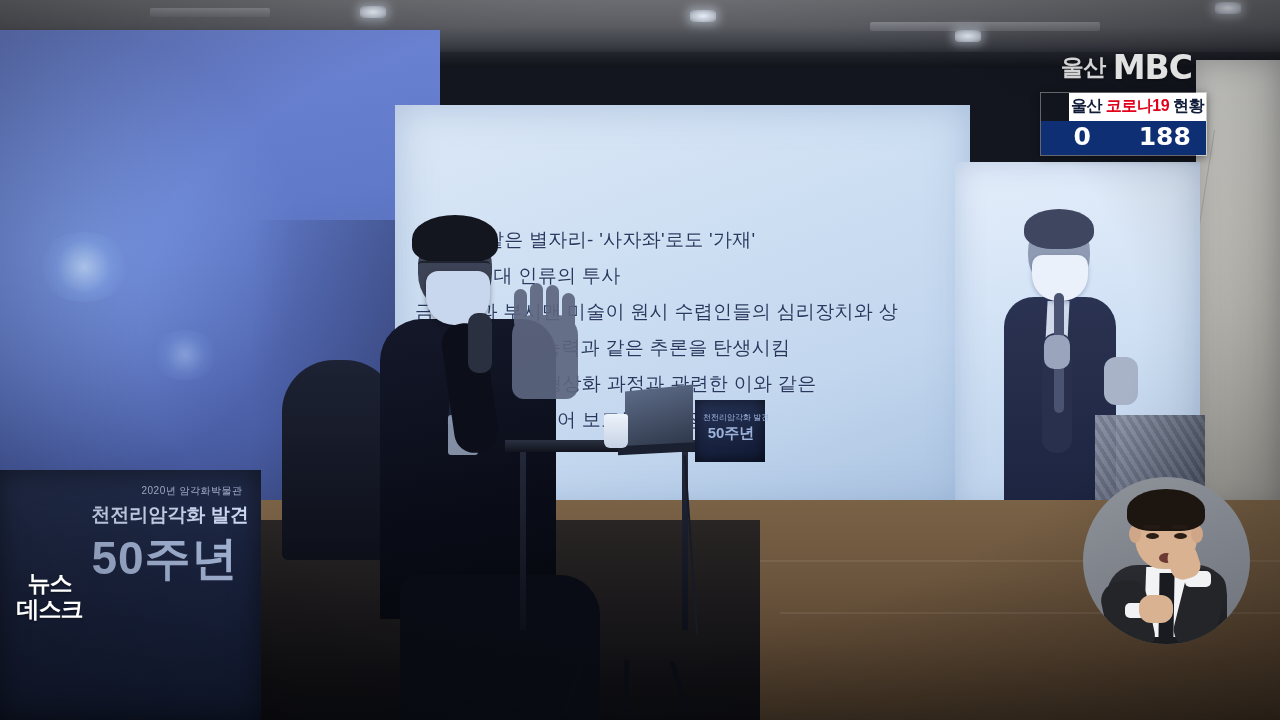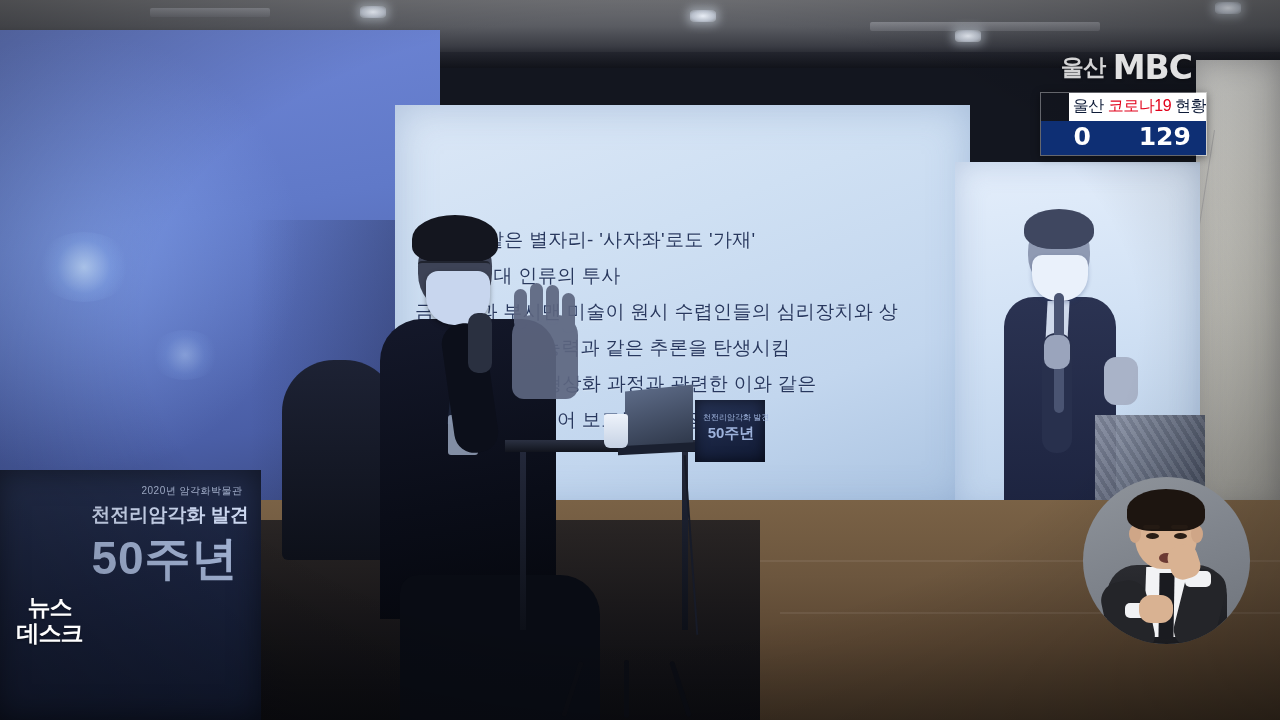--- a/index.html
+++ b/index.html
@@ -244,22 +244,22 @@
   }
 
   
   .corona {
     position:absolute; left:1040px; top:92px; width:165px;
     border:1px solid rgba(255,255,255,.35);
     box-shadow:0 2px 8px rgba(0,0,0,.4);
     overflow:hidden;
   }
   .corona-head {
-    background:#ffffff; text-align:right;
-    padding:3px 0 4px; font-size:16px; font-weight:normal; letter-spacing:-.5px;
+    background:#ffffff; text-align:center;
+    padding:3px 0 4px; font-size:16px; font-weight:bold; letter-spacing:-.5px;
     white-space:nowrap;
     margin-left:28px;
   }
   .corona-head .c-dark { color:#0f1c38; }
   .corona-head .c-red  { color:#e2001a; }
   .corona-labels {
     display:flex; background:#1f54a8;
   }
   .corona-labels > div {
     flex:1; text-align:center; color:#fff; font-size:15px; font-weight:bold;
@@ -267,21 +267,21 @@
   }
   .corona-values {
     display:flex; background:#0e2f74;
   }
   .corona-values > div {
     flex:1; text-align:center; color:#fff; font-size:25px; font-weight:bold;
     padding:1px 0 4px; font-family:"DejaVu Sans", sans-serif;
   }
 
   
-  .lower-third { position:absolute; left:0; top:580px; width:1060px; height:120px; }
+  .lower-third { position:absolute; left:0; top:556px; width:1060px; height:120px; }
   .lt-logo-text {
     position:absolute; left:0; top:14px; width:99px;
     color:#ffffff; font-size:23px; font-weight:bold; text-align:center;
     line-height:26px; letter-spacing:-1px; white-space:pre-line;
     text-shadow:0 1px 2px rgba(0,0,0,.4);
   }
 
   
   .signer {
     position:absolute; left:1083px; top:477px; width:167px; height:167px;
@@ -419,21 +419,21 @@
   </div>
 
   <div class="corona">
     <div class="corona-head">
       <span class="c-dark">울산</span>
       <span class="c-red">코로나19</span>
       <span class="c-dark">현황</span>
     </div>
     <div class="corona-values">
       <div>0</div>
-      <div>129</div>
+      <div>188</div>
     </div>
   </div>
 
   <div class="lower-third">
 
     <div class="lt-logo-text">뉴스
 데스크</div>
 
   </div>
 

